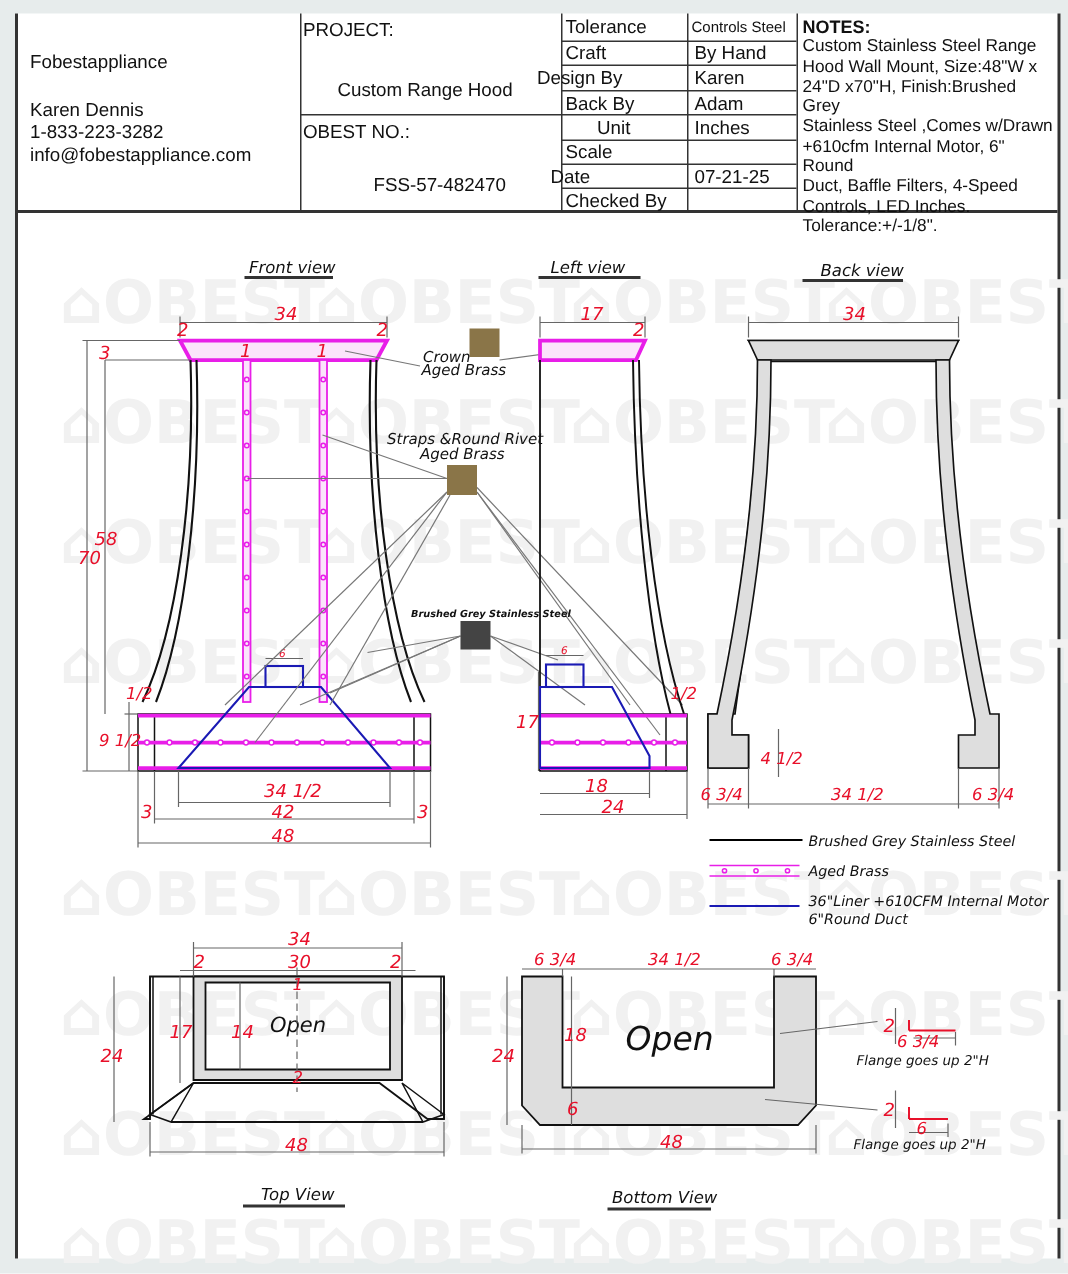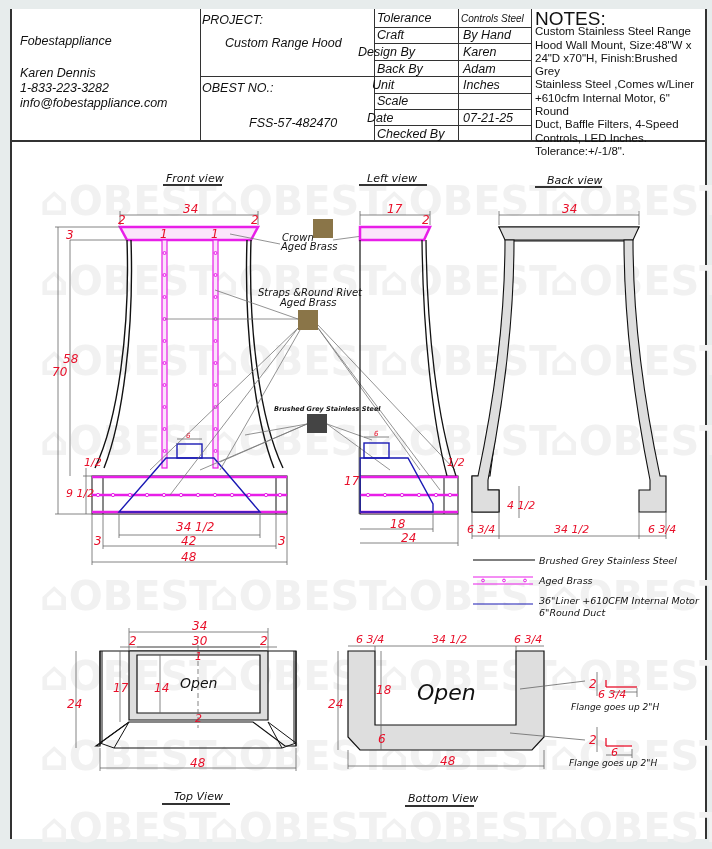--- a/index.html
+++ b/index.html
@@ -1,23 +1,23 @@
 <!DOCTYPE html>
 <html><head>
 <meta charset="utf-8">
 <style>
   html, body { margin:0; padding:0; }
   body { width:712px; height:849px; background:#e7ecec; position:relative; overflow:hidden; font-family:"Liberation Sans", sans-serif; }
   .sheet { position:absolute; left:10px; top:9px; width:693px; height:830px; background:#fff; border-left:2px solid #333; border-right:2px solid #333; }
   .tbl { position:absolute; left:10px; top:9px; width:695px; height:133px; border-bottom:2px solid #333; box-sizing:border-box; font-size:12.5px; color:#111; }
   .vl { position:absolute; background:#333; width:1px; }
   .hl { position:absolute; background:#333; height:1px; }
-  .txt { position:absolute; white-space:nowrap;font-style:italic; }
+  .txt { position:absolute; white-space:nowrap; }
   .notes { position:absolute; left:525px; top:3px; width:170px; font-size:11.5px; line-height:13.3px; }
-  .notes .t { font-size:19px; }
+  .notes .t { font-size:12px;font-weight:bold; }
   svg { position:absolute; left:0; top:0; }
   .dim { font-family:"DejaVu Sans", sans-serif; font-style:italic; fill:#e8102a; }
   .lbl { font-family:"DejaVu Sans", sans-serif; font-style:italic; fill:#111; }
   .wm { font-family:"DejaVu Sans", sans-serif; font-weight:bold; fill:#f1f1f1; }
 </style>
 </head>
 <body>
 
 <div class="sheet"></div>
 
@@ -34,47 +34,47 @@
   <div class="hl" style="left:364px;top:84px;width:157px"></div>
   <div class="hl" style="left:364px;top:100px;width:157px"></div>
   <div class="hl" style="left:364px;top:116px;width:157px"></div>
 
   <span class="txt" style="left:10px;top:25px">Fobestappliance</span>
   <span class="txt" style="left:10px;top:57px">Karen Dennis</span>
   <span class="txt" style="left:10px;top:72px">1-833-223-3282</span>
   <span class="txt" style="left:10px;top:87px">info@fobestappliance.com</span>
 
   <span class="txt" style="left:192px;top:4px">PROJECT:</span>
-  <span class="txt" style="left:215px;top:27px">Custom Range Hood</span>
+  <span class="txt" style="left:215px;top:44px">Custom Range Hood</span>
   <span class="txt" style="left:192px;top:72px">OBEST NO.:</span>
   <span class="txt" style="left:239px;top:107px">FSS-57-482470</span>
 
   <span class="txt" style="left:367px;top:2px">Tolerance</span>
   <span class="txt" style="left:451px;top:4px;font-size:10px">Controls Steel</span>
   <span class="txt" style="left:367px;top:19px">Craft</span>
   <span class="txt" style="left:453px;top:19px">By Hand</span>
   <span class="txt" style="left:348px;top:36px">Design By</span>
   <span class="txt" style="left:453px;top:36px">Karen</span>
   <span class="txt" style="left:367px;top:53px">Back By</span>
   <span class="txt" style="left:453px;top:53px">Adam</span>
-  <span class="txt" style="left:362px;top:69px">Unit</span>
+  <span class="txt" style="left:388px;top:69px">Unit</span>
   <span class="txt" style="left:453px;top:69px">Inches</span>
   <span class="txt" style="left:367px;top:85px">Scale</span>
   <span class="txt" style="left:453px;top:85px"></span>
   <span class="txt" style="left:357px;top:102px">Date</span>
   <span class="txt" style="left:453px;top:102px">07-21-25</span>
   <span class="txt" style="left:367px;top:118px">Checked By</span>
   <span class="txt" style="left:453px;top:118px"></span>
 
   <div class="notes">
     <div class="t">NOTES:</div>
     <div>Custom Stainless Steel Range</div>
     <div>Hood Wall Mount, Size:48"W x</div>
     <div>24"D x70"H, Finish:Brushed Grey</div>
-    <div>Stainless Steel ,Comes w/Liner</div>
+    <div>Stainless Steel ,Comes w/Drawn</div>
     <div>+610cfm Internal Motor, 6" Round</div>
     <div>Duct, Baffle Filters, 4-Speed</div>
     <div>Controls, LED Inches.</div>
     <div>Tolerance:+/-1/8".</div>
   </div>
 </div>
 
 <svg width="712" height="849" viewBox="0 0 712 849">
 
   <g font-size="40">

